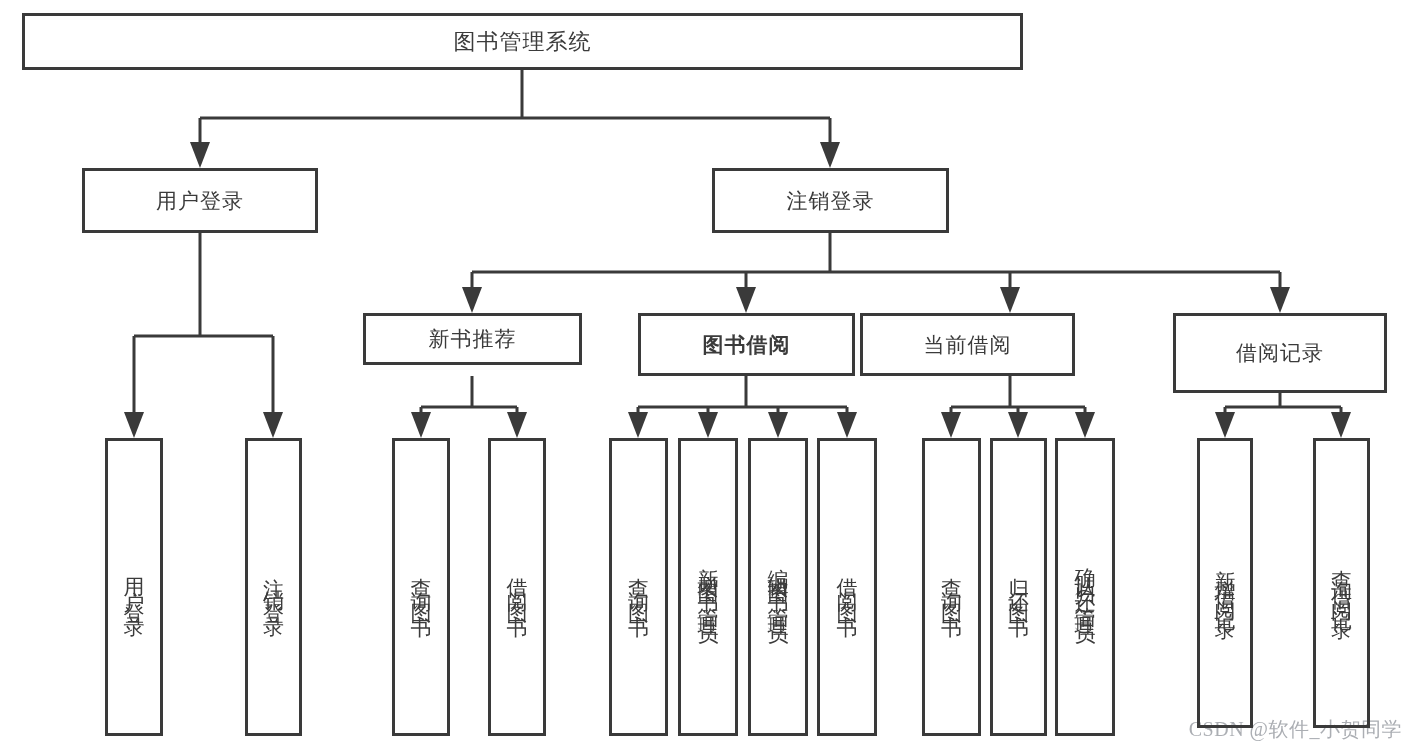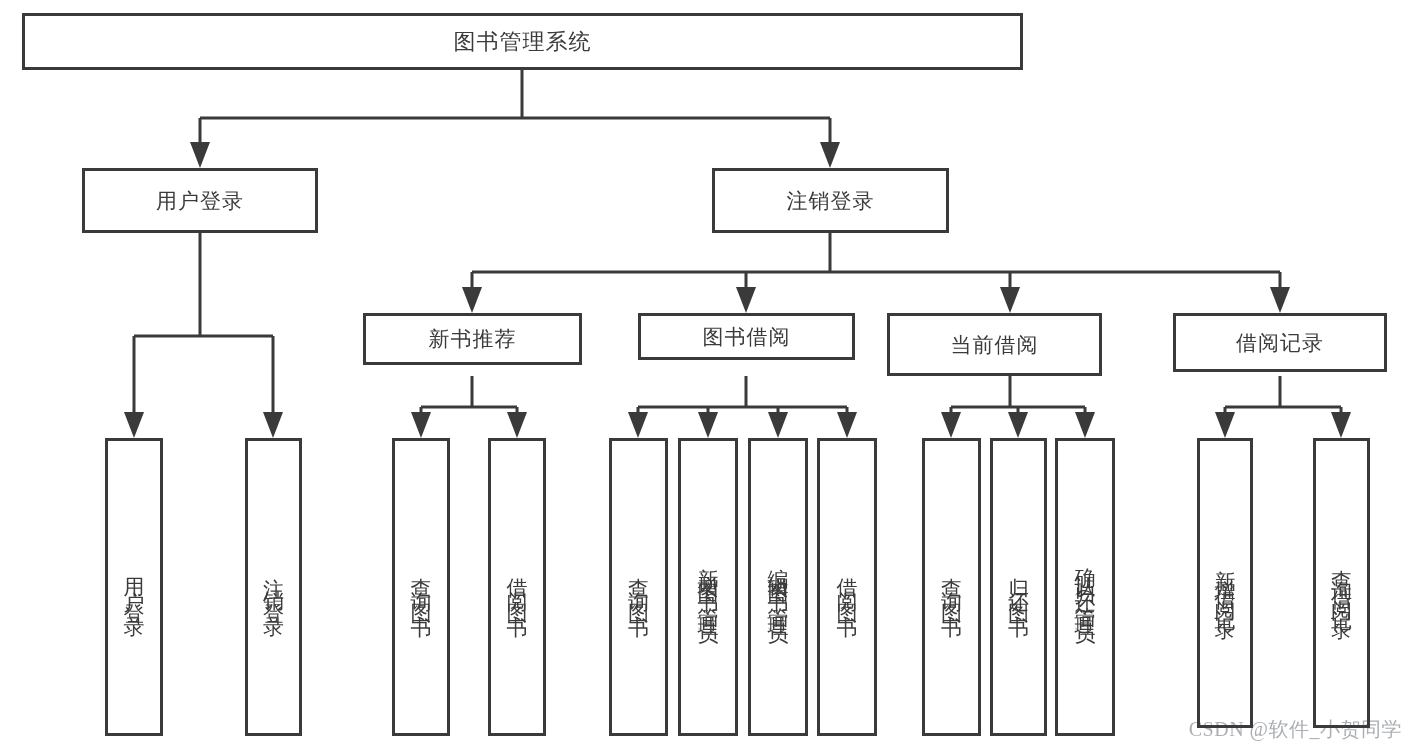--- a/index.html
+++ b/index.html
@@ -98,23 +98,23 @@
     <use href="#ah" x="1225" y="438"></use>
     <use href="#ah" x="1341" y="438"></use>
   </svg>
 
   <div class="box root" style="left:22px;top:13px;width:1001px;height:57px;">图书管理系统</div>
 
   <div class="box hbox" style="left:82px;top:168px;width:236px;height:65px;">用户登录</div>
   <div class="box hbox" style="left:712px;top:168px;width:237px;height:65px;">注销登录</div>
 
   <div class="box hbox" style="left:363px;top:313px;width:219px;height:52px;">新书推荐</div>
-  <div class="box hbox" style="left:638px;top:313px;width:217px;height:47px;">图书借阅</div>
-  <div class="box hbox" style="left:887px;top:313px;width:215px;height:63px;">当前借阅</div>
-  <div class="box hbox" style="left:1173px;top:313px;width:214px;height:59px;">借阅记录</div>
+  <div class="box hbox" style="left:638px;top:313px;width:217px;height:63px;font-weight:bold;">图书借阅</div>
+  <div class="box hbox" style="left:860px;top:313px;width:215px;height:63px;">当前借阅</div>
+  <div class="box hbox" style="left:1173px;top:313px;width:214px;height:80px;">借阅记录</div>
 
   <div class="box vbox ls4" style="left:105px;top:438px;width:58px;height:298px;">用户登录</div>
   <div class="box vbox ls4" style="left:245px;top:438px;width:57px;height:298px;">注销登录</div>
 
   <div class="box vbox ls4" style="left:392px;top:438px;width:58px;height:298px;">查询图书</div>
   <div class="box vbox ls4" style="left:488px;top:438px;width:58px;height:298px;">借阅图书</div>
 
   <div class="box vbox ls4" style="left:609px;top:438px;width:59px;height:298px;">查询图书</div>
   <div class="box vbox ls9" style="left:678px;top:438px;width:60px;height:298px;">新增图书（管理员）</div>
   <div class="box vbox ls9" style="left:748px;top:438px;width:60px;height:298px;">编辑图书（管理员）</div>

